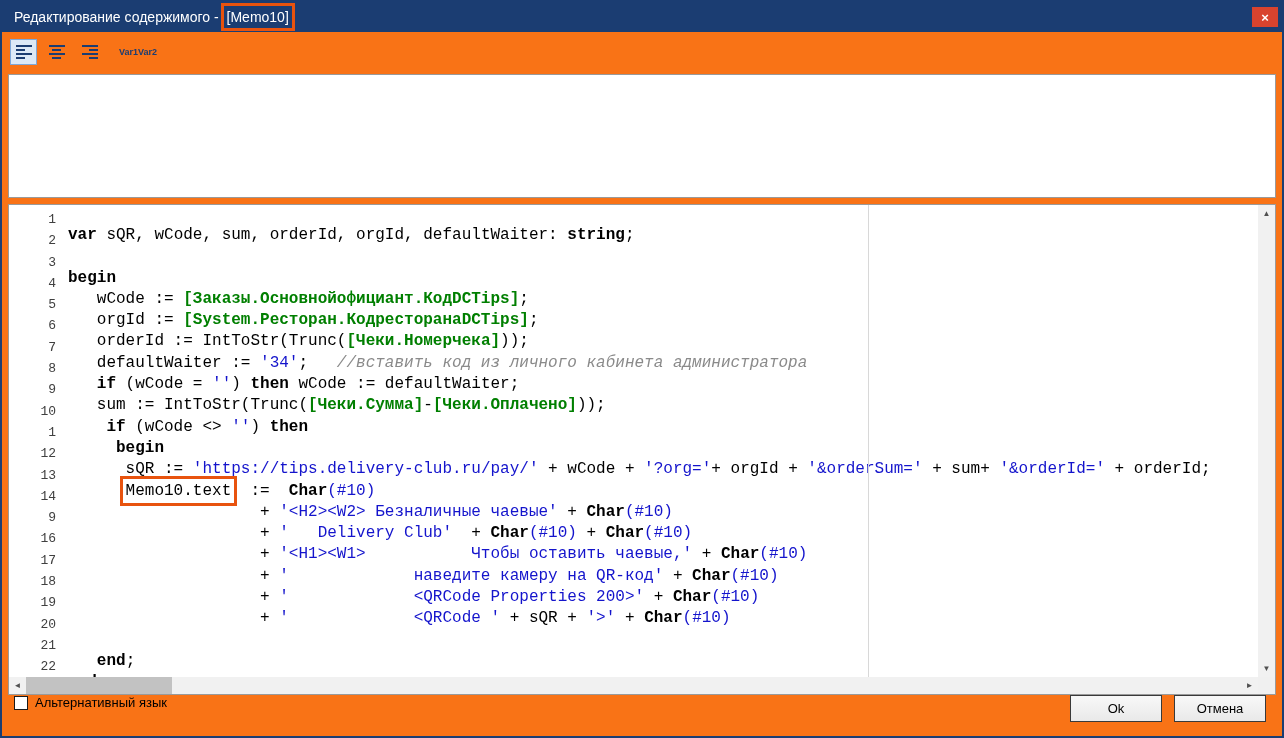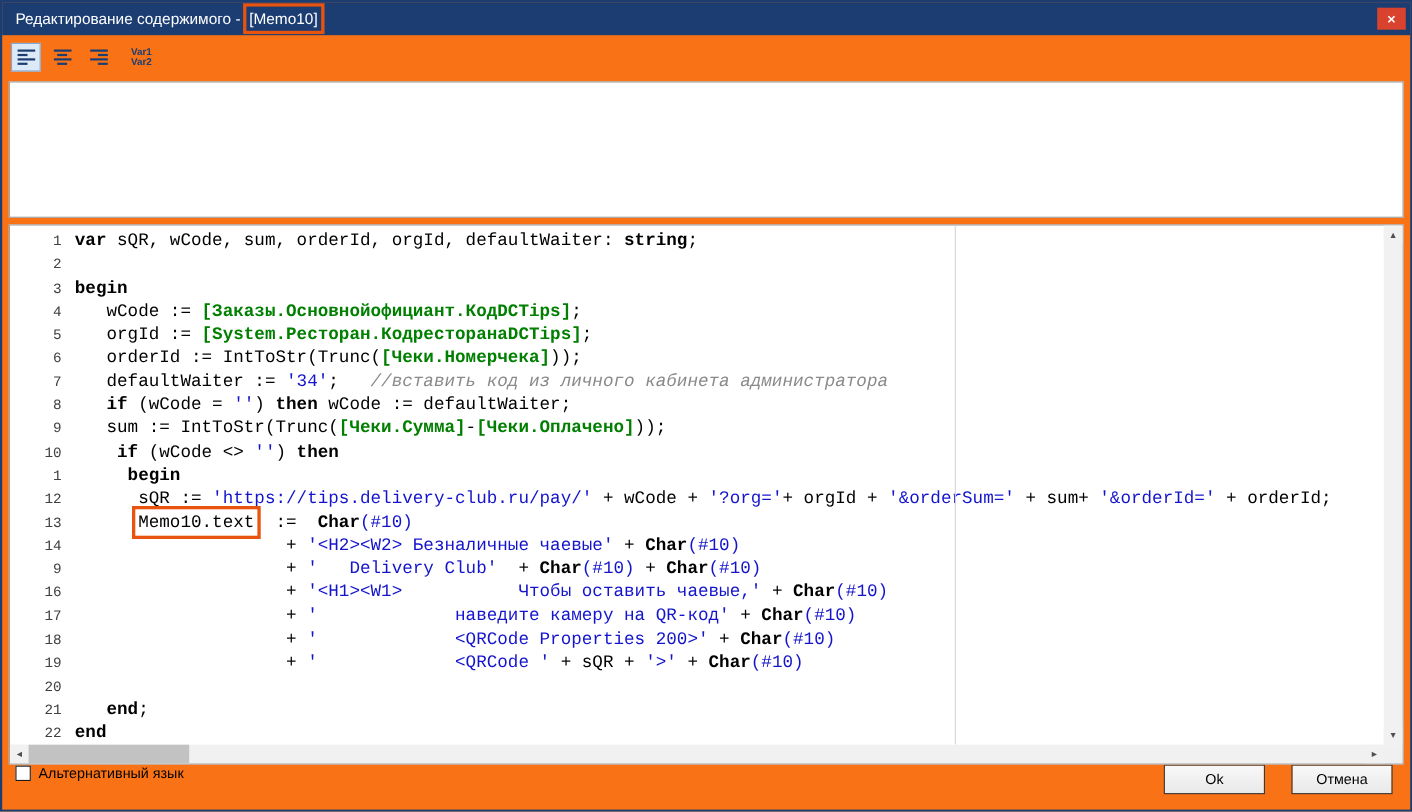--- a/index.html
+++ b/index.html
@@ -28,21 +28,21 @@
   }
   .tb-btn.selected { background:#DCE9F7; border:1px solid #7FA8D9; }
   .icon-align { width:16px; display:flex; flex-direction:column; gap:2px; }
   .icon-align .bar { height:2px; background:#1B3D72; }
   .bar.long { width:16px; } .bar.short { width:9px; }
   .icon-left   { align-items:flex-start; }
   .icon-center { align-items:center; }
   .icon-right  { align-items:flex-end; }
   .tb-var {
     margin-left:10px; background:transparent; border:none;
-    display:flex; flex-direction:column; align-items:flex-start;
+    display:flex; align-items:flex-start;
     font-family:"Liberation Sans", sans-serif;
     font-size:9px; font-weight:bold; color:#1B3D72; line-height:9px;
   }
   
   .preview {
     height:124px; flex:none; margin:2px 6px 0 6px;
     background:#fff; border:1px solid #9a9a9a;
   }
   
   .editor {
@@ -56,21 +56,21 @@
   .margin-line { position:absolute; left:859px; top:0; bottom:0; width:1px; background:#d8d8d8; }
   .gutter {
     width:51px; flex:none; padding-top:4px;
     font-family:"Liberation Mono", monospace; font-size:13px; color:#404040;
     text-align:right;
   }
   .ln { height:21.3px; line-height:21.3px; padding-right:4px; }
   .code {
     flex:1; padding-top:4px; padding-left:8px;
     font-family:"Liberation Mono", monospace; font-size:16px;
-    white-space:pre; overflow:hidden; color:#000;
+    white-space:pre; overflow:hidden; color:#000;margin-top:16px;
   }
   .cl { height:21.3px; line-height:21.3px; }
   .tok-kw { font-weight:bold; }
   .tok-str { color:#1414CC; }
   .tok-field { color:#007F00; font-weight:bold; }
   .tok-cmt { color:#8a8a8a; font-style:italic; }
   .tok-hl { outline:3px solid #E8530E; outline-offset:3px; }
   
   .vscroll {
     position:absolute; right:0; top:0; bottom:17px; width:17px;
@@ -87,21 +87,21 @@
   .vtrack { flex:1; }
   .htrack { flex:1; position:relative; }
   .hthumb { position:absolute; left:0; top:0; bottom:0; width:146px; background:#c2c2c2; }
   .scroll-corner { position:absolute; right:0; bottom:0; width:17px; height:17px; background:#f0f0f0; }
   
   .footer {
     height:41px; flex:none; display:flex; align-items:flex-start; padding:0 16px 0 12px;
   }
   .chk { display:flex; align-items:center; gap:7px; font-size:13px; color:#000; cursor:pointer; }
   .chk-box { width:14px; height:14px; background:#fff; border:1px solid #1a1a1a; flex:none; }
-  .footer-buttons { margin-left:auto; display:flex; gap:24px;border-radius:13px; }
+  .footer-buttons { margin-left:auto; display:flex; gap:12px;border-radius:13px; }
   .btn {
     width:92px; height:27px; font-size:13px; color:#000;
     background:linear-gradient(#f8f8f8,#e9e9e9); border:1px solid #3a3a3a;
     font-family:"Liberation Sans", sans-serif;
   }
 </style>
 </head>
 <body>
 
 <div class="window">

